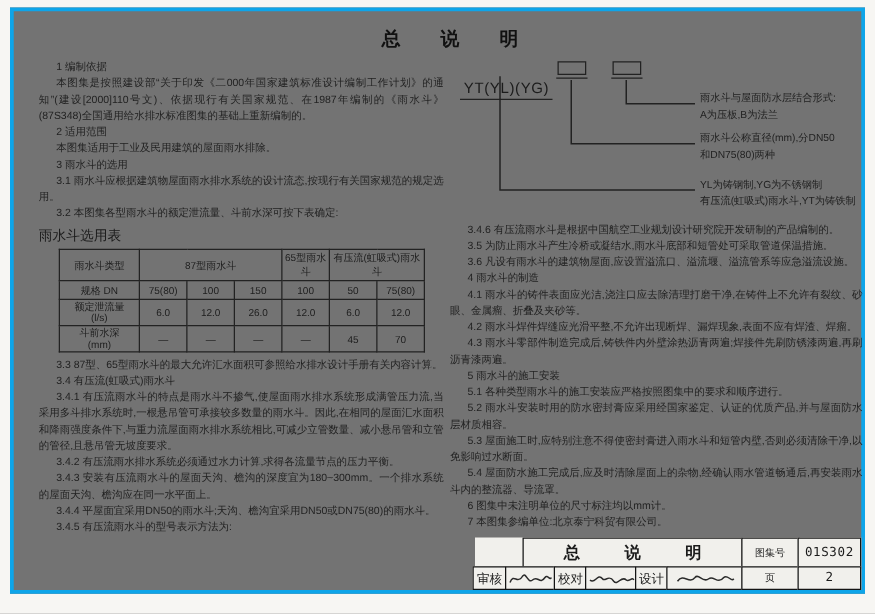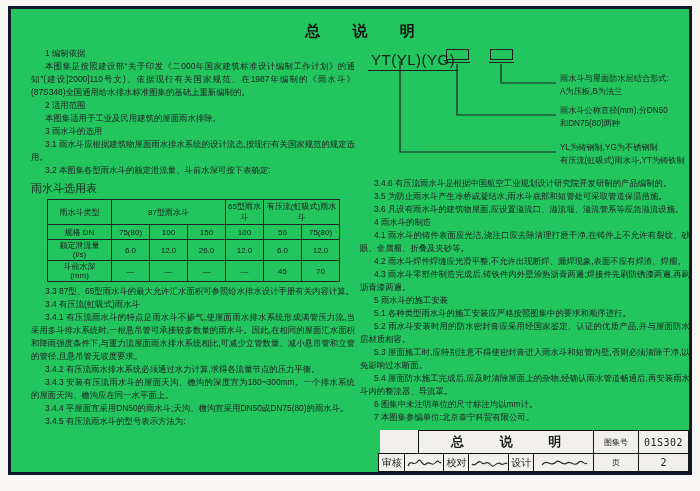--- a/index.html
+++ b/index.html
@@ -5,21 +5,21 @@
   * { box-sizing: border-box; margin: 0; padding: 0; }
   html,body { width:700px; height:491px; }
   body {
     background:#f7f6f3;
     font-family:"Liberation Sans","DejaVu Sans",sans-serif;
     color:#1b1b1b;
     position:relative; overflow:hidden;
   }
   .frame {
     position:absolute; left:8px; top:6px; width:684px; height:469px;
-    border:3px solid #0f172a; background:#22c55e;padding-left:32px;
+    border:3px solid #0ea5e9; background:#737373;padding-left:32px;
   }
   .page-title {
     position:absolute; left:0; right:0; top:13px; text-align:center;
     padding-left:34px; font-size:15px; font-weight:bold; letter-spacing:14px;
     color:#111;
   }
   
   .col-left { position:absolute; left:20px; top:38px; width:324px; }
   .para { font-size:8.4px; line-height:13px; text-indent:14px; color:#222; text-align:justify; }
   
@@ -30,21 +30,21 @@
     text-align:center; vertical-align:middle; padding:1px 2px; color:#1d1d1d;
     height:15px;
   }
   table.sel .lab { width:64px; }
   table.sel .v { width:38px; }
   table.sel .two { line-height:9px; }
   
   .col-right { position:absolute; left:349px; top:36px; width:330px; }
   .diagram { position:relative; height:128px; margin-bottom:4px; }
   .desig {
-    position:absolute; left:8px; top:6px; font-size:15px; letter-spacing:0.5px;
+    position:absolute; left:8px; top:18px; font-size:12px; letter-spacing:0.5px;
     border-bottom:1.2px solid #222; padding:0 3px 2px; color:#1c1c1c;
   }
   .code-box { position:absolute; top:4px; width:23px; height:11px; border:1.2px solid #222; }
   .code-box.b1 { left:86px; }
   .code-box.b2 { left:130px; }
   .code-box::after {
     content:""; position:absolute; left:-2px; right:-2px; bottom:-4px;
     border-bottom:1.2px solid #222;
   }
   .diagram svg.lines { position:absolute; left:0; top:0; }

